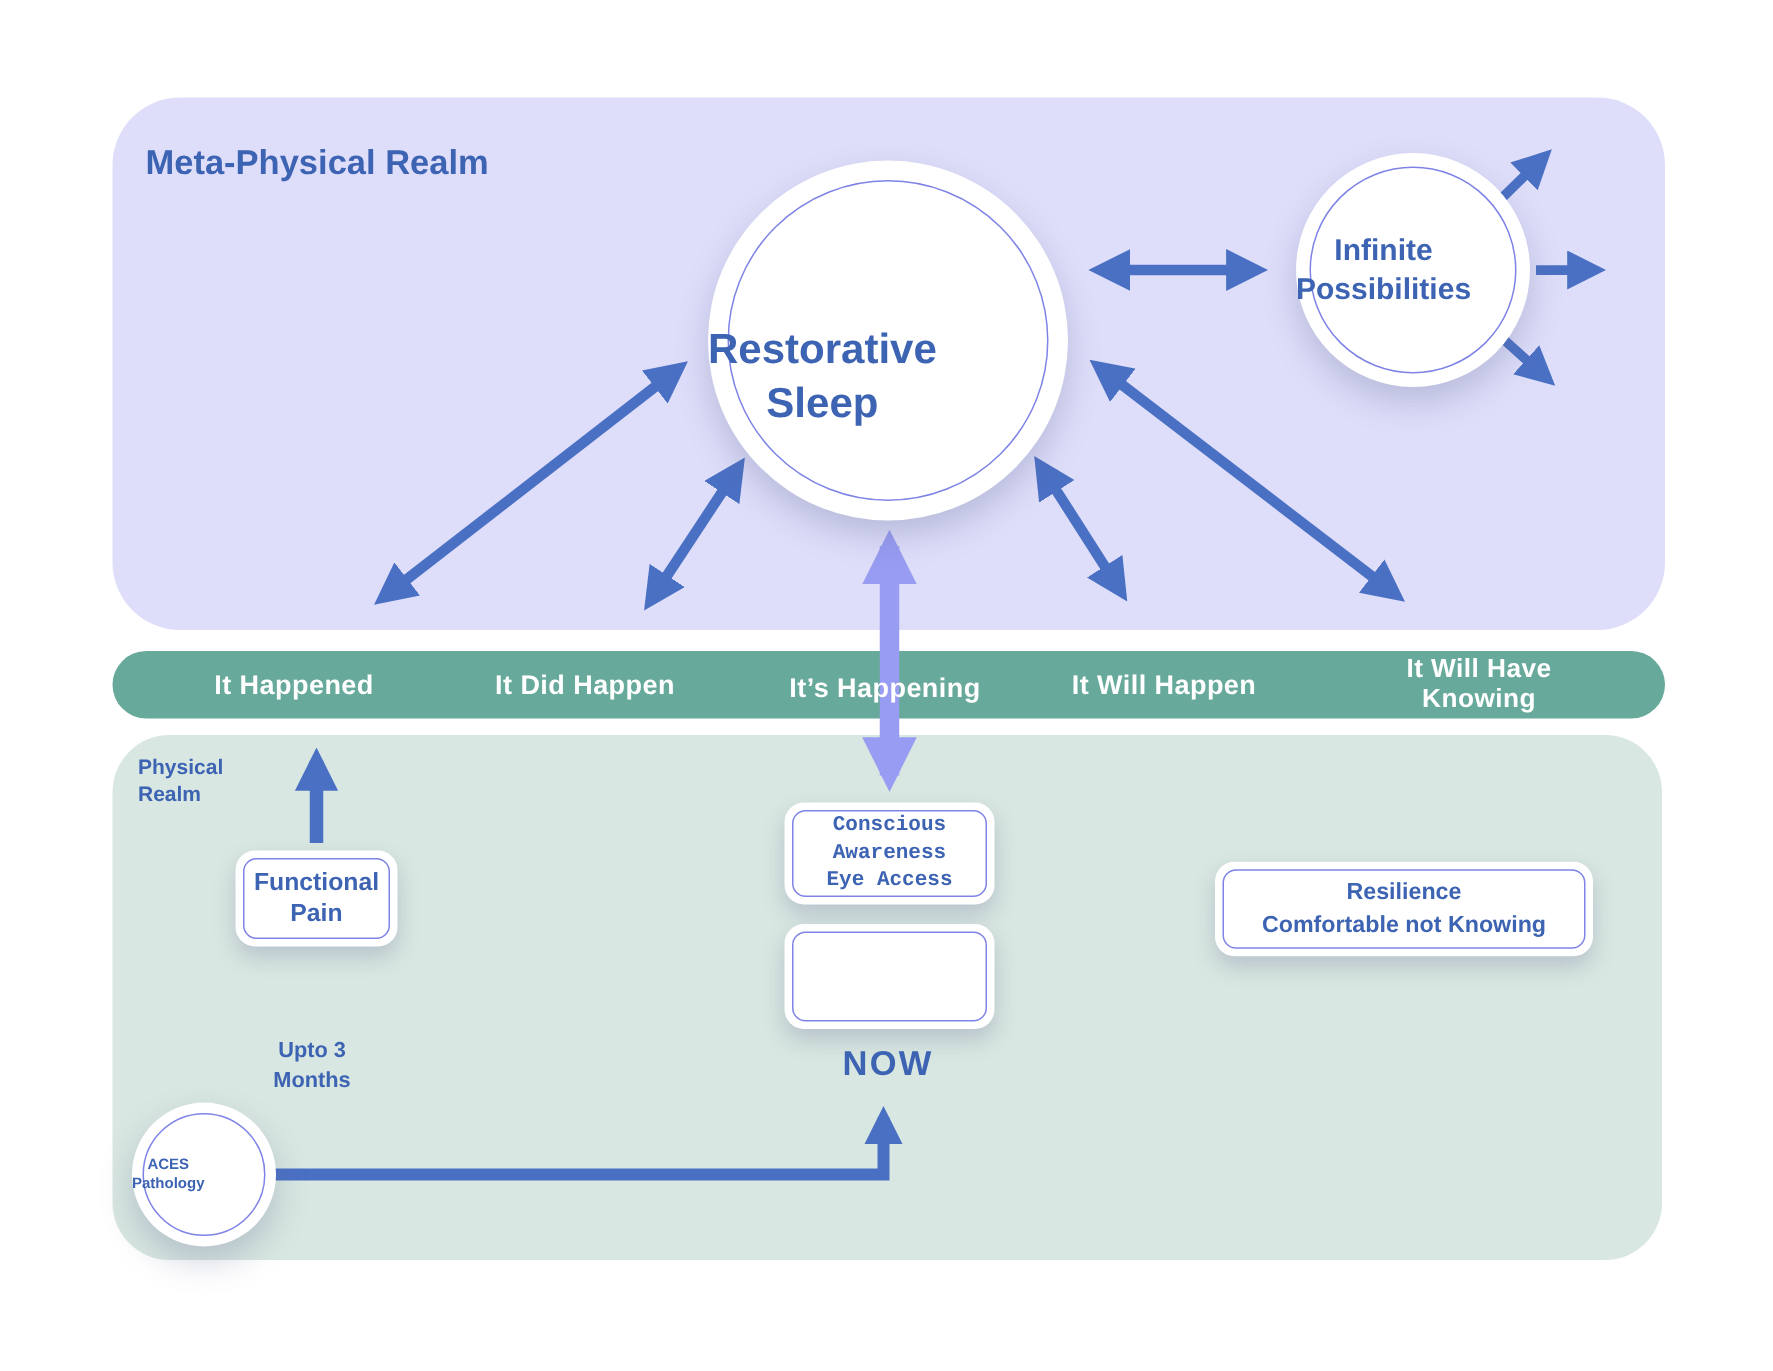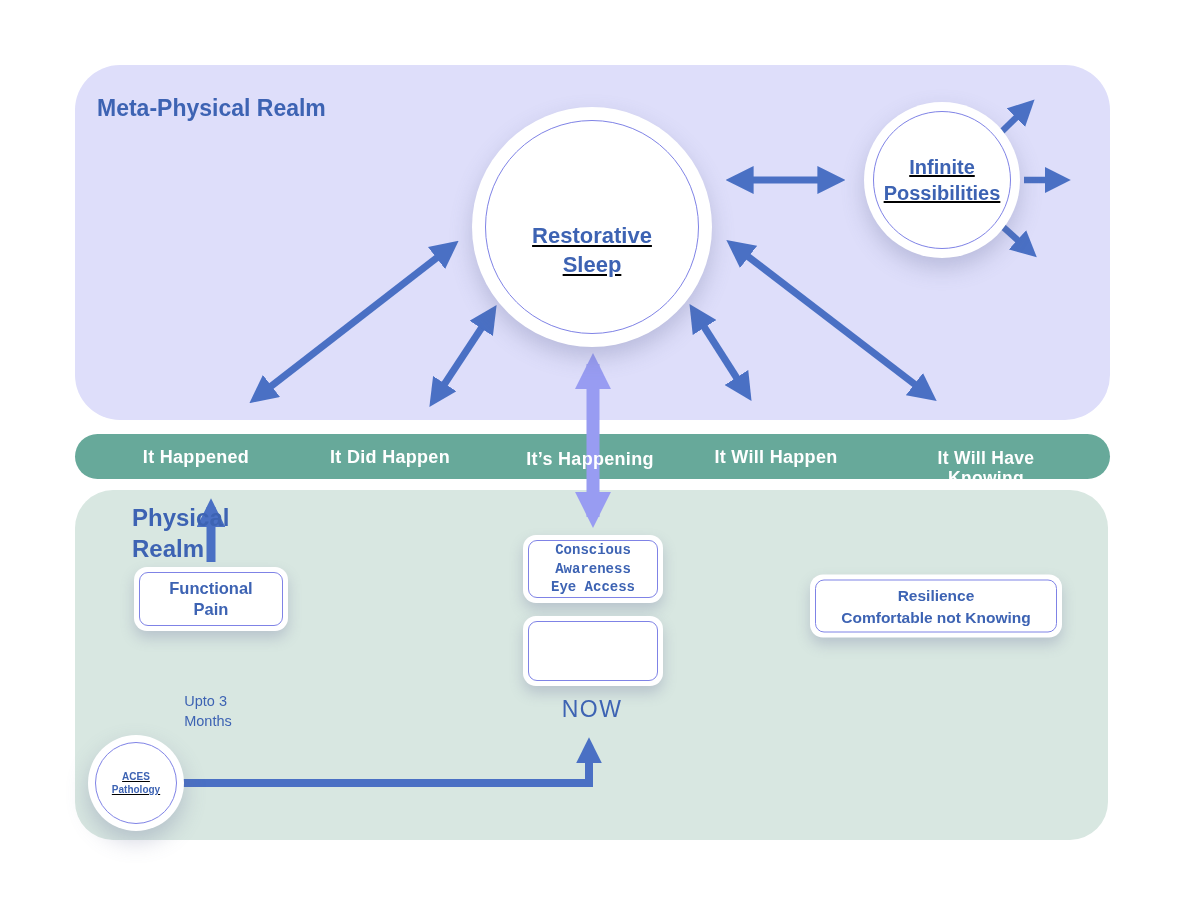--- a/index.html
+++ b/index.html
@@ -12,55 +12,55 @@
   .panel.physical{left:75px;top:490px;width:1033px;height:350px;background:var(--physical-bg);border-radius:38px;}
   .band{position:absolute;left:75px;top:434px;width:1035px;height:45px;background:var(--band-bg);border-radius:23px;z-index:2;}
   .arrows{position:absolute;left:0;top:0;z-index:3;pointer-events:none;}
   .band-label{
     position:absolute;z-index:4;color:#ffffff;font-weight:bold;font-size:18px;
     transform:translate(-50%,-50%);white-space:nowrap;letter-spacing:.3px;
   }
   .band-label.two-line{white-space:normal;text-align:center;line-height:1.12;font-size:17.5px;width:130px;}
   .panel-title{position:absolute;color:var(--blue-text);font-weight:bold;z-index:4;line-height:1.3;}
   .title-meta{left:97px;top:94px;font-size:23px;}
-  .title-physical{left:92px;top:502px;font-size:24px;margin-left:40px;}
+  .title-physical{left:92px;top:502px;font-size:14px;}
   .circle{
     position:absolute;background:#ffffff;border-radius:50%;
     transform:translate(-50%,-50%);box-shadow:0 10px 22px rgba(100,105,150,.30);
-    z-index:4;display:flex;align-items:center;justify-content:center;text-align:center;text-decoration:underline;
+    z-index:4;display:flex;align-items:center;text-align:center;
   }
   .circle .ring{position:absolute;border:1.6px solid var(--ring-purple);border-radius:50%;}
   .circle .label{position:relative;color:var(--blue-text);font-weight:bold;}
   .circle.restorative{left:592px;top:227px;width:240px;height:240px;}
   .circle.restorative .ring{inset:13px;}
-  .circle.restorative .label{font-size:22px;line-height:1.3;margin-top:48px;}
+  .circle.restorative .label{font-size:28px;line-height:1.3;margin-top:48px;}
   .circle.infinite{left:942px;top:180px;width:156px;height:156px;}
   .circle.infinite .ring{inset:9px;}
   .circle.infinite .label{font-size:20px;line-height:1.3;}
   .circle.aces{left:136px;top:783px;width:96px;height:96px;}
   .circle.aces .ring{inset:7px;}
   .circle.aces .label{font-size:10px;line-height:1.35;}
   .card{
     position:absolute;background:#ffffff;border-radius:13px;
     transform:translate(-50%,-50%);box-shadow:0 7px 14px rgba(100,105,150,.28);
     z-index:4;display:flex;align-items:center;justify-content:center;text-align:center;
   }
   .card .ring{position:absolute;inset:5px;border:1.5px solid var(--ring-purple);border-radius:9px;}
   .card .label{position:relative;color:var(--blue-text);font-weight:bold;}
-  .card.functional{left:211px;top:599px;width:154px;height:64px;}
+  .card.functional{left:211px;top:599px;width:108px;height:64px;}
   .card.functional .label{font-size:16.5px;line-height:1.3;}
   .card.conscious{left:593px;top:569px;width:140px;height:68px;font-family:Liberation Mono, monospace;}
   .card.conscious .label{font-size:14px;line-height:1.35;}
   .card.split{left:593px;top:651px;width:140px;height:70px;}
   .card.split .label{font-size:14px;line-height:1.35;}
   .card.resilience{left:936px;top:606px;width:252px;height:63px;}
   .card.resilience .label{font-size:15.5px;line-height:1.4;}
   .float-label{
     position:absolute;transform:translate(-50%,-50%);color:var(--blue-text);
-    font-weight:normal;text-align:left;z-index:4;
+    font-weight:bold;text-align:center;z-index:4;
   }
   .now-label{left:592px;top:709px;font-size:23px;letter-spacing:1.5px;}
   .upto-label{left:208px;top:711px;font-size:14.5px;line-height:1.4;}
 </style>
 </head>
 <body>
 
 <div class="canvas">
 
   <div class="panel meta"></div>
@@ -125,21 +125,21 @@
     <div class="label">
       <div>ACES</div>
       <div>Pathology</div>
     </div>
   </div>
 
   <div class="band-label" style="left:196px;top:457px;">It Happened</div>
   <div class="band-label" style="left:390px;top:457px;">It Did Happen</div>
   <div class="band-label" style="left:590px;top:459px;">It’s Happening</div>
   <div class="band-label" style="left:776px;top:457px;">It Will Happen</div>
-  <div class="band-label two-line" style="left:986px;top:456px;margin-top:13px;">
+  <div class="band-label two-line" style="left:986px;top:456px;">
     <div>It Will Have</div>
     <div>Knowing</div>
   </div>
 
   <div class="card functional">
     <div class="ring"></div>
     <div class="label">
       <div>Functional</div>
       <div>Pain</div>
     </div>

